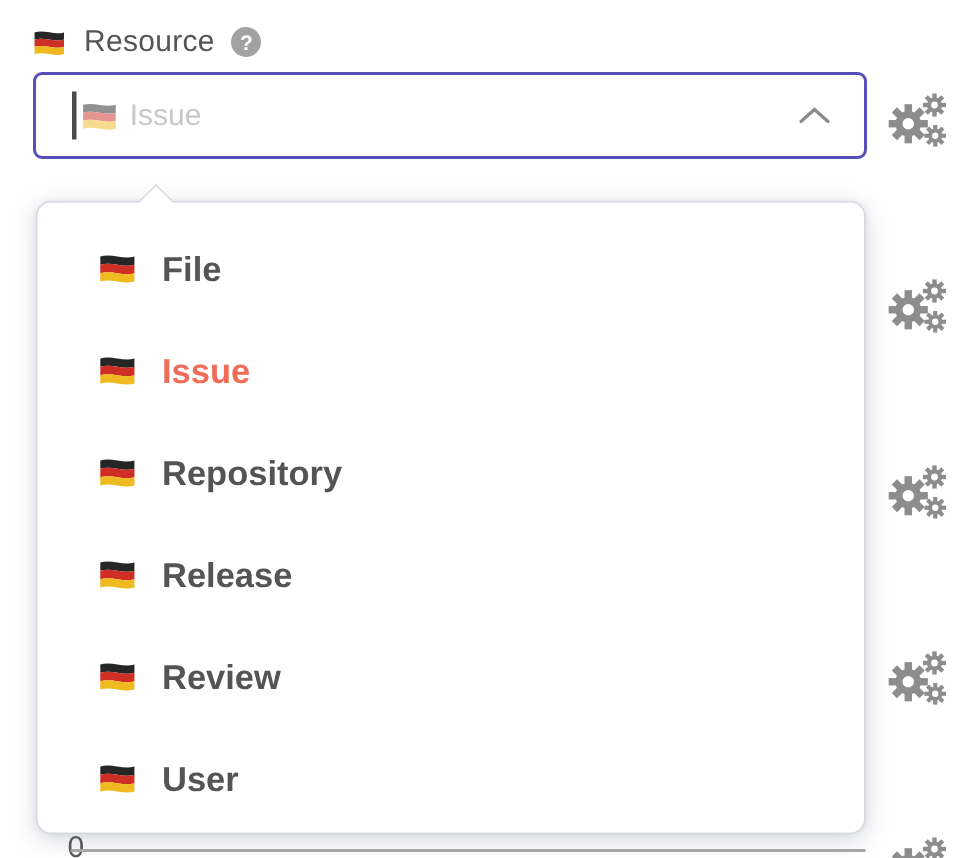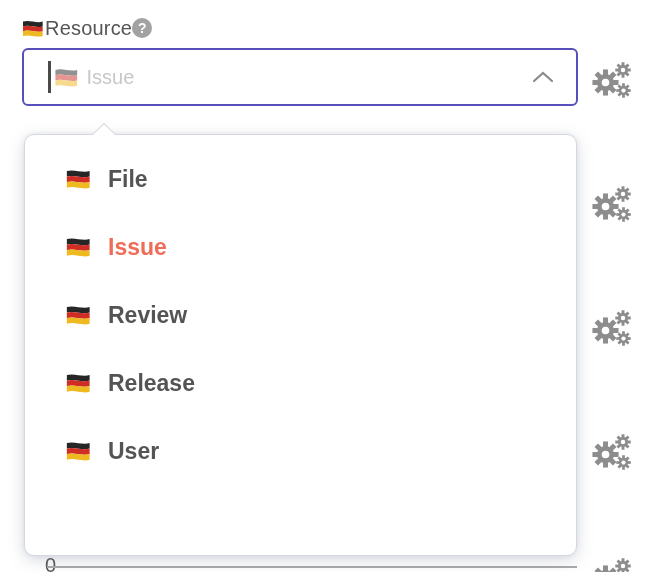--- a/index.html
+++ b/index.html
@@ -16,21 +16,21 @@
   body{
     width:650px;height:572px;position:relative;overflow:hidden;
     background:#ffffff;
     font-family:"Liberation Sans","DejaVu Sans",sans-serif;
   }
   svg{display:block;}
 
   
   .label-row{
     position:absolute;left:22px;top:15px;height:26px;
-    display:flex;align-items:center;gap:0;justify-content:flex-end;
+    display:flex;align-items:center;gap:11px;justify-content:flex-end;
   }
   .label-row .flag{width:23px;height:19px;}
   .label-text{font-size:20px;font-weight:500;color:var(--label-text);letter-spacing:.2px;}
   .help-badge{
     width:20px;height:20px;border-radius:50%;background:#a2a2a2;
     color:#ffffff;font-size:14px;font-weight:bold;line-height:20px;
     text-align:center;user-select:none;
   }
 
   
@@ -165,28 +165,34 @@
       <div class="dropdown-item selected">
     <svg class="flag">
           <use href="#flag-de" width="28" height="22"></use>
         </svg>
     <span class="dropdown-item-label">Issue</span>
   </div>
       <div class="dropdown-item">
     <svg class="flag">
           <use href="#flag-de" width="28" height="22"></use>
         </svg>
-    <span class="dropdown-item-label">Review</span>
+    <span class="dropdown-item-label">Repository</span>
   </div>
       <div class="dropdown-item">
     <svg class="flag">
           <use href="#flag-de" width="28" height="22"></use>
         </svg>
     <span class="dropdown-item-label">Release</span>
   </div>
       <div class="dropdown-item">
     <svg class="flag">
           <use href="#flag-de" width="28" height="22"></use>
         </svg>
+    <span class="dropdown-item-label">Review</span>
+  </div>
+      <div class="dropdown-item">
+    <svg class="flag">
+          <use href="#flag-de" width="28" height="22"></use>
+        </svg>
     <span class="dropdown-item-label">User</span>
   </div>
     </div>
 </div>
 
 </body></html>

